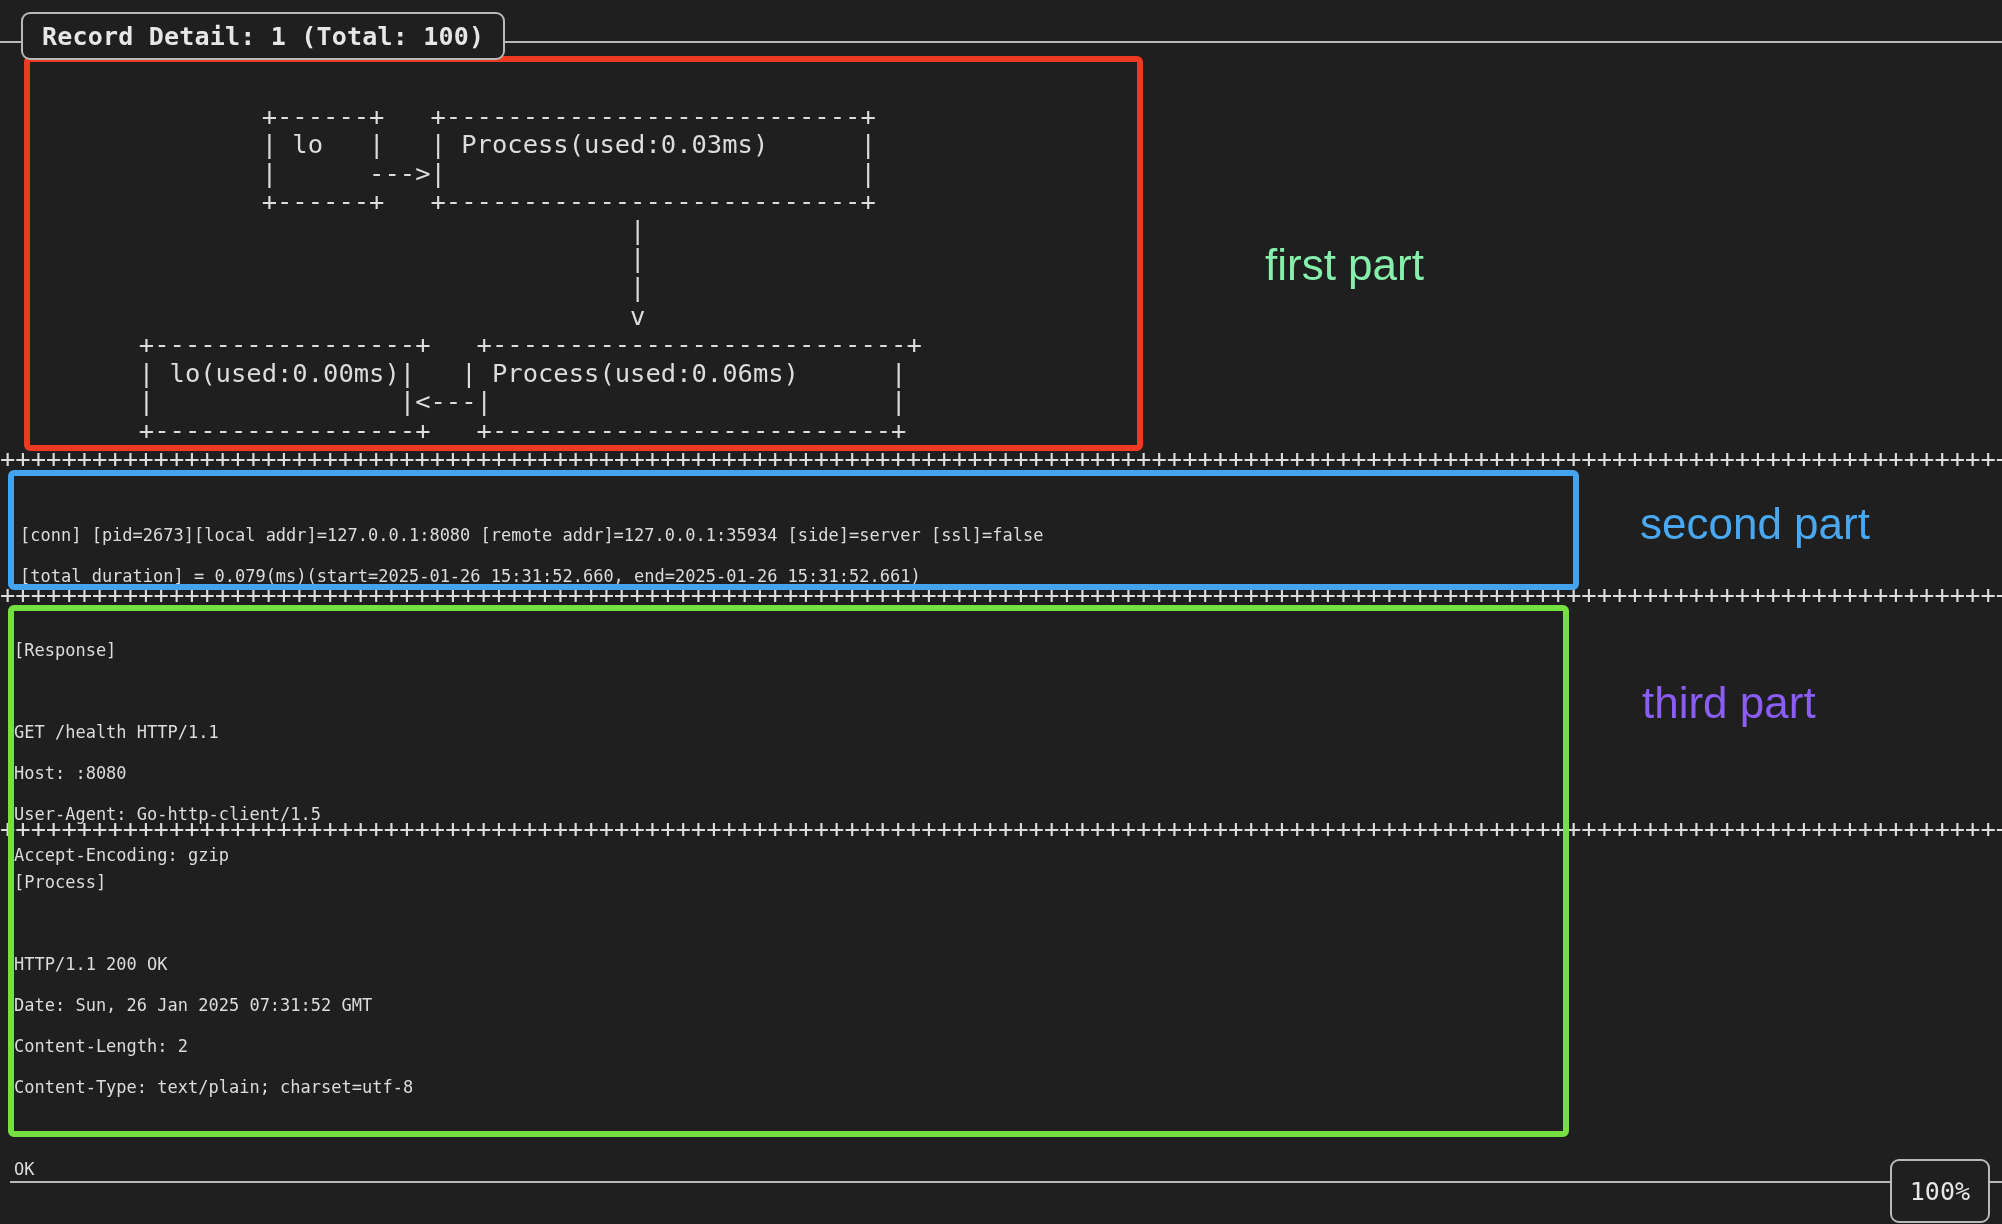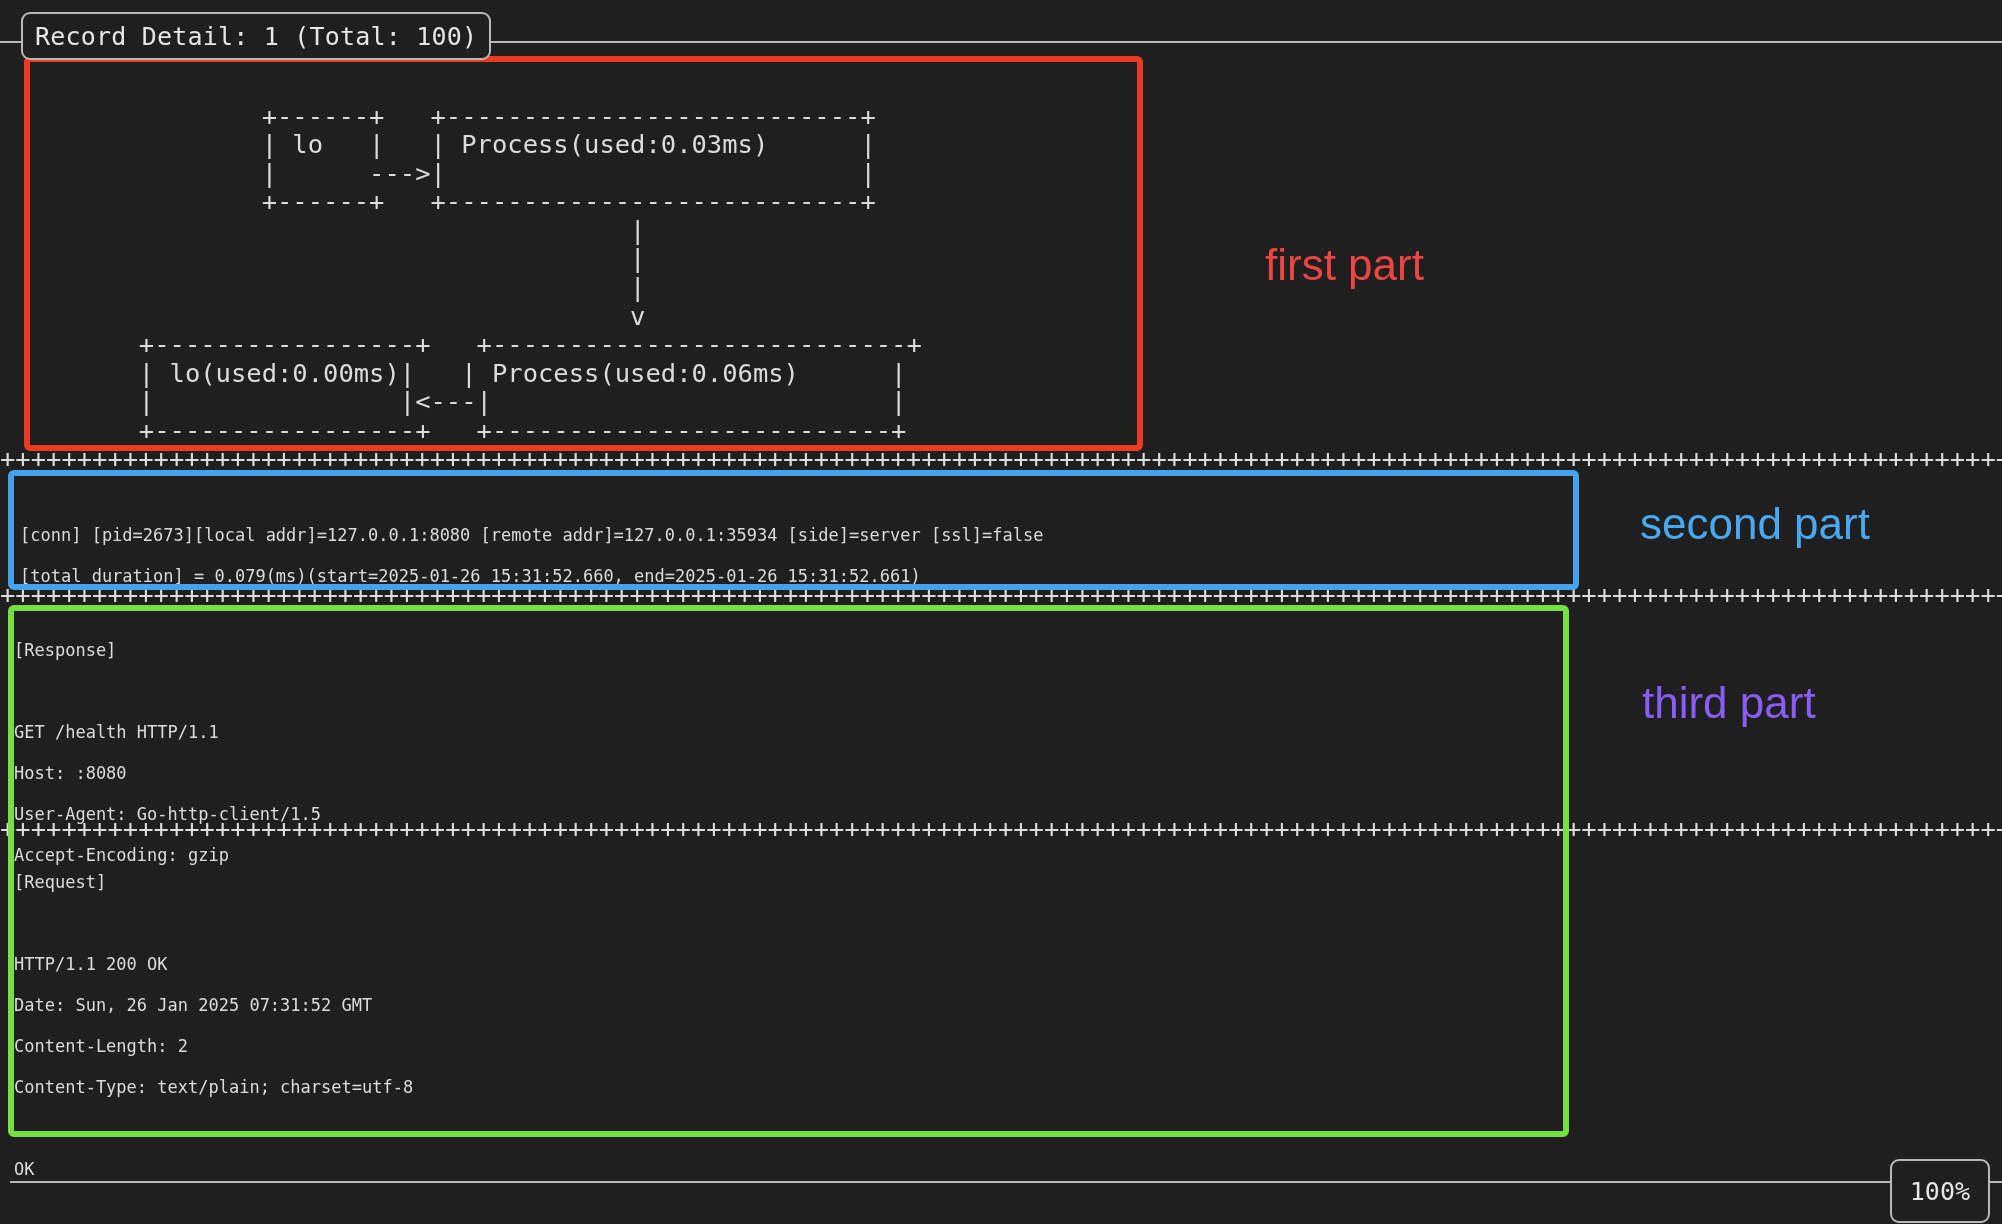--- a/index.html
+++ b/index.html
@@ -23,31 +23,32 @@
     top: 41px;
     width: 2002px;
     height: 2px;
     background: #b9b9b9;
   }
   #title-chip {
     position: absolute;
     left: 21px;
     top: 12px;
     height: 44px;
-    padding: 0 12px;
+    padding: 0 19px;
     display: flex;
     align-items: center;
     border: 2px solid #b9b9b9;
     border-radius: 9px;
     background: #1e1f1e;
     color: #e6e6e6;
     font-size: 25px;
     letter-spacing: 0.2px;
     white-space: pre;
     z-index: 4;
+    font-weight: bold;
   }
 
   
   .term {
     position: absolute;
     color: #dcdcdc;
     font-size: 17px;
     line-height: 41px;
     white-space: pre;
     letter-spacing: 0px;
@@ -125,21 +126,21 @@
   }
 
   
   .annot {
     position: absolute;
     font-family: "Liberation Sans", sans-serif;
     font-size: 44px;
     line-height: 1;
     white-space: pre;
   }
-  #annot-first  { left: 1265px; top: 243px; color: #ef4444; }
+  #annot-first  { left: 1265px; top: 243px; color: #86efac; }
   #annot-second { left: 1612px; top: 502px; color: #4aa8f0; margin-left: 28px; }
   #annot-third  { left: 1642px; top: 681px; color: #8b5cf6; }
 
   
   #footer-rule {
     position: absolute;
     left: 10px;
     top: 1181px;
     width: 1992px;
     height: 2px;
@@ -192,21 +193,21 @@
 
   <pre class="term" id="request-block"><span>[Response]</span>
 
 <span>GET /health HTTP/1.1
 Host: :8080
 User-Agent: Go-http-client/1.5
 Accept-Encoding: gzip</span></pre>
 
   <div class="plus-rule" id="sep-3">++++++++++++++++++++++++++++++++++++++++++++++++++++++++++++++++++++++++++++++++++++++++++++++++++++++++++++++++++++++++++++++++++++++++++++++++++++++++++++++++++++++++++++</div>
 
-  <pre class="term" id="response-block"><span>[Request]</span>
+  <pre class="term" id="response-block"><span>[Process]</span>
 
 <span>HTTP/1.1 200 OK
 Date: Sun, 26 Jan 2025 07:31:52 GMT
 Content-Length: 2
 Content-Type: text/plain; charset=utf-8
 
 OK</span></pre>
 
   <div class="hl" id="hl-first"></div>
   <div class="hl" id="hl-second"></div>

